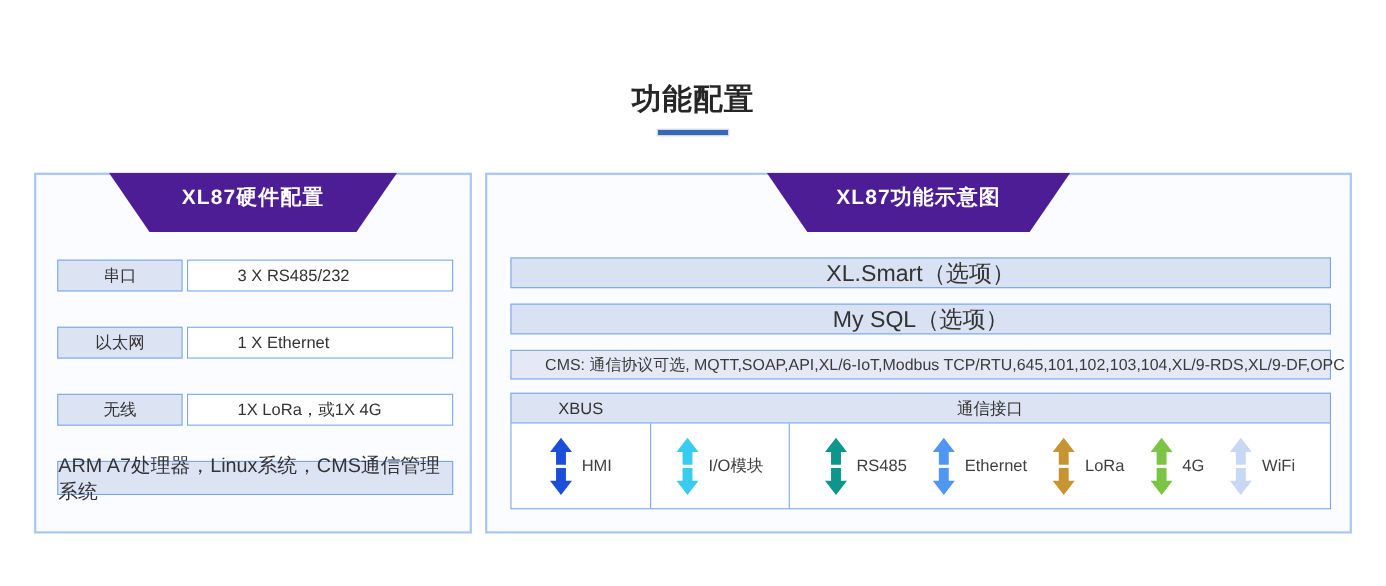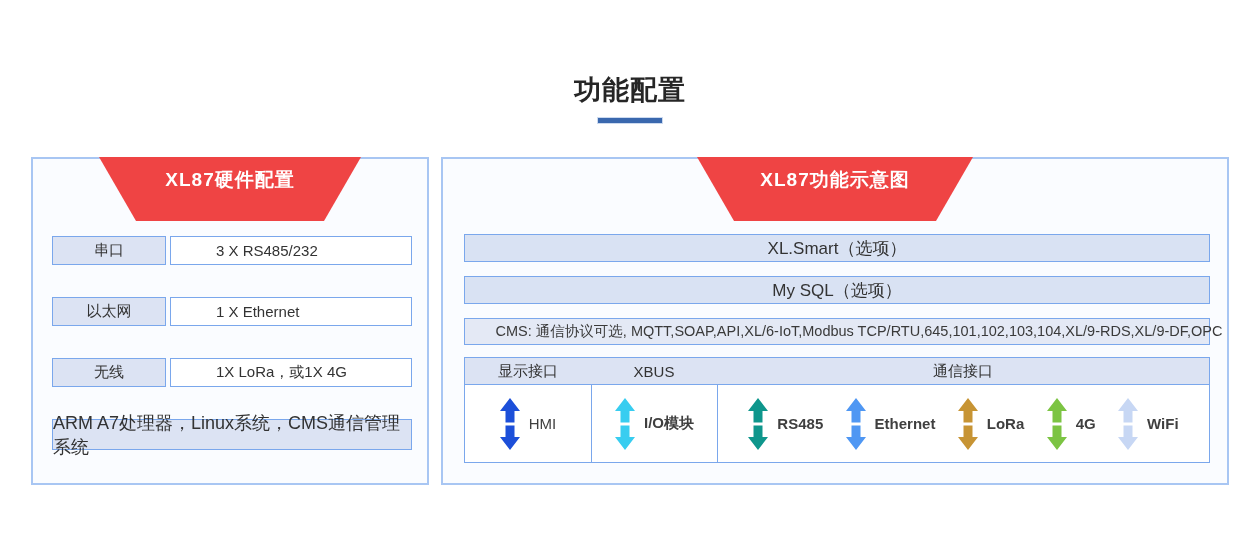--- a/index.html
+++ b/index.html
@@ -45,22 +45,22 @@
     border: 2px solid #a8c6f3;
   }
   .panel-left  { left: 31px;  width: 398px; }
   .panel-right { left: 441px; width: 788px; }
 
   .trapezoid {
     position: absolute;
     top: -2px;
     left: 50%;
     transform: translateX(-50%);
-    height: 64px;
-    background: #ef4444;
+    height: 54px;
+    background: #4c1d95;
     clip-path: polygon(0 0, 100% 0, calc(100% - 37px) 100%, 37px 100%);
     color: #ffffff;
     font-size: 19px;
     font-weight: bold;
     text-align: center;
     line-height: 46px;
     letter-spacing: 1px;
   }
   .panel-left  .trapezoid { width: 262px; }
   .panel-right .trapezoid { width: 276px; }
@@ -92,21 +92,21 @@
     font-size: 18px; color: #333333;
     display: flex; align-items: center; justify-content: center;
   }
 
   
   .opt-box {
     position: absolute; left: 21px;
     width: 746px; height: 28px;
     background: #d9e2f3;
     border: 1.5px solid #7aa7ec;
-    font-size: 17px; color: #333333;
+    font-size: 21px; color: #333333;
     display: flex; align-items: center; justify-content: center;
   }
   .cms-box {
     position: absolute; left: 21px; top: 159px;
     width: 746px; height: 27px;
     background: #e4e9f5;
     border: 1.5px solid #7aa7ec;
     font-size: 14.5px; color: #3a3a3a;
     display: flex; align-items: center; justify-content: center;
     white-space: nowrap;
@@ -128,21 +128,21 @@
   .col-3 { flex: 1; }
 
   .iface-body {
     position: absolute; left: 21px; top: 225px;
     width: 746px; height: 79px;
     background: #ffffff;
     border: 1.5px solid #7aa7ec;
     display: flex;
   }
   .iface-cell { display: flex; align-items: center; justify-content: center; }
-  .iface-cell.col-2, .iface-cell.col-3 { border-left: 1.5px solid #7aa7ec; font-weight: bold; }
+  .iface-cell.col-2, .iface-cell.col-3 { border-left: 1.5px solid #7aa7ec; }
   .iface-cell.col-3 { justify-content: space-evenly; padding: 12px 8px; }
 
   .iface-item { display: flex; align-items: center; gap: 9px; }
   .iface-item .arrow { display: block; }
   .iface-label { font-size: 15px; color: #3f3f3f; white-space: nowrap; }
 </style>
 </head>
 <body>
 
 <div class="stage">
@@ -172,21 +172,20 @@
   </section>
 
   <section class="panel panel-right">
     <div class="trapezoid">XL87功能示意图</div>
 
     <div class="opt-box" style="top:75px">XL.Smart（选项）</div>
     <div class="opt-box" style="top:117px">My SQL（选项）</div>
     <div class="cms-box">CMS: 通信协议可选, MQTT,SOAP,API,XL/6-IoT,Modbus TCP/RTU,645,101,102,103,104,XL/9-RDS,XL/9-DF,OPC</div>
 
     <div class="iface-header">
-      <div class="col col-1">显示接口</div>
       <div class="col col-2">XBUS</div>
       <div class="col col-3">通信接口</div>
     </div>
 
     <div class="iface-body">
 
       <div class="iface-cell col-1">
         <div class="iface-item">
           <svg class="arrow" width="20" height="52" viewBox="0 0 20 52">
             <polygon points="10,0 20,13 14.5,13 14.5,24.5 5.5,24.5 5.5,13 0,13" fill="#1c4fd9"></polygon>

